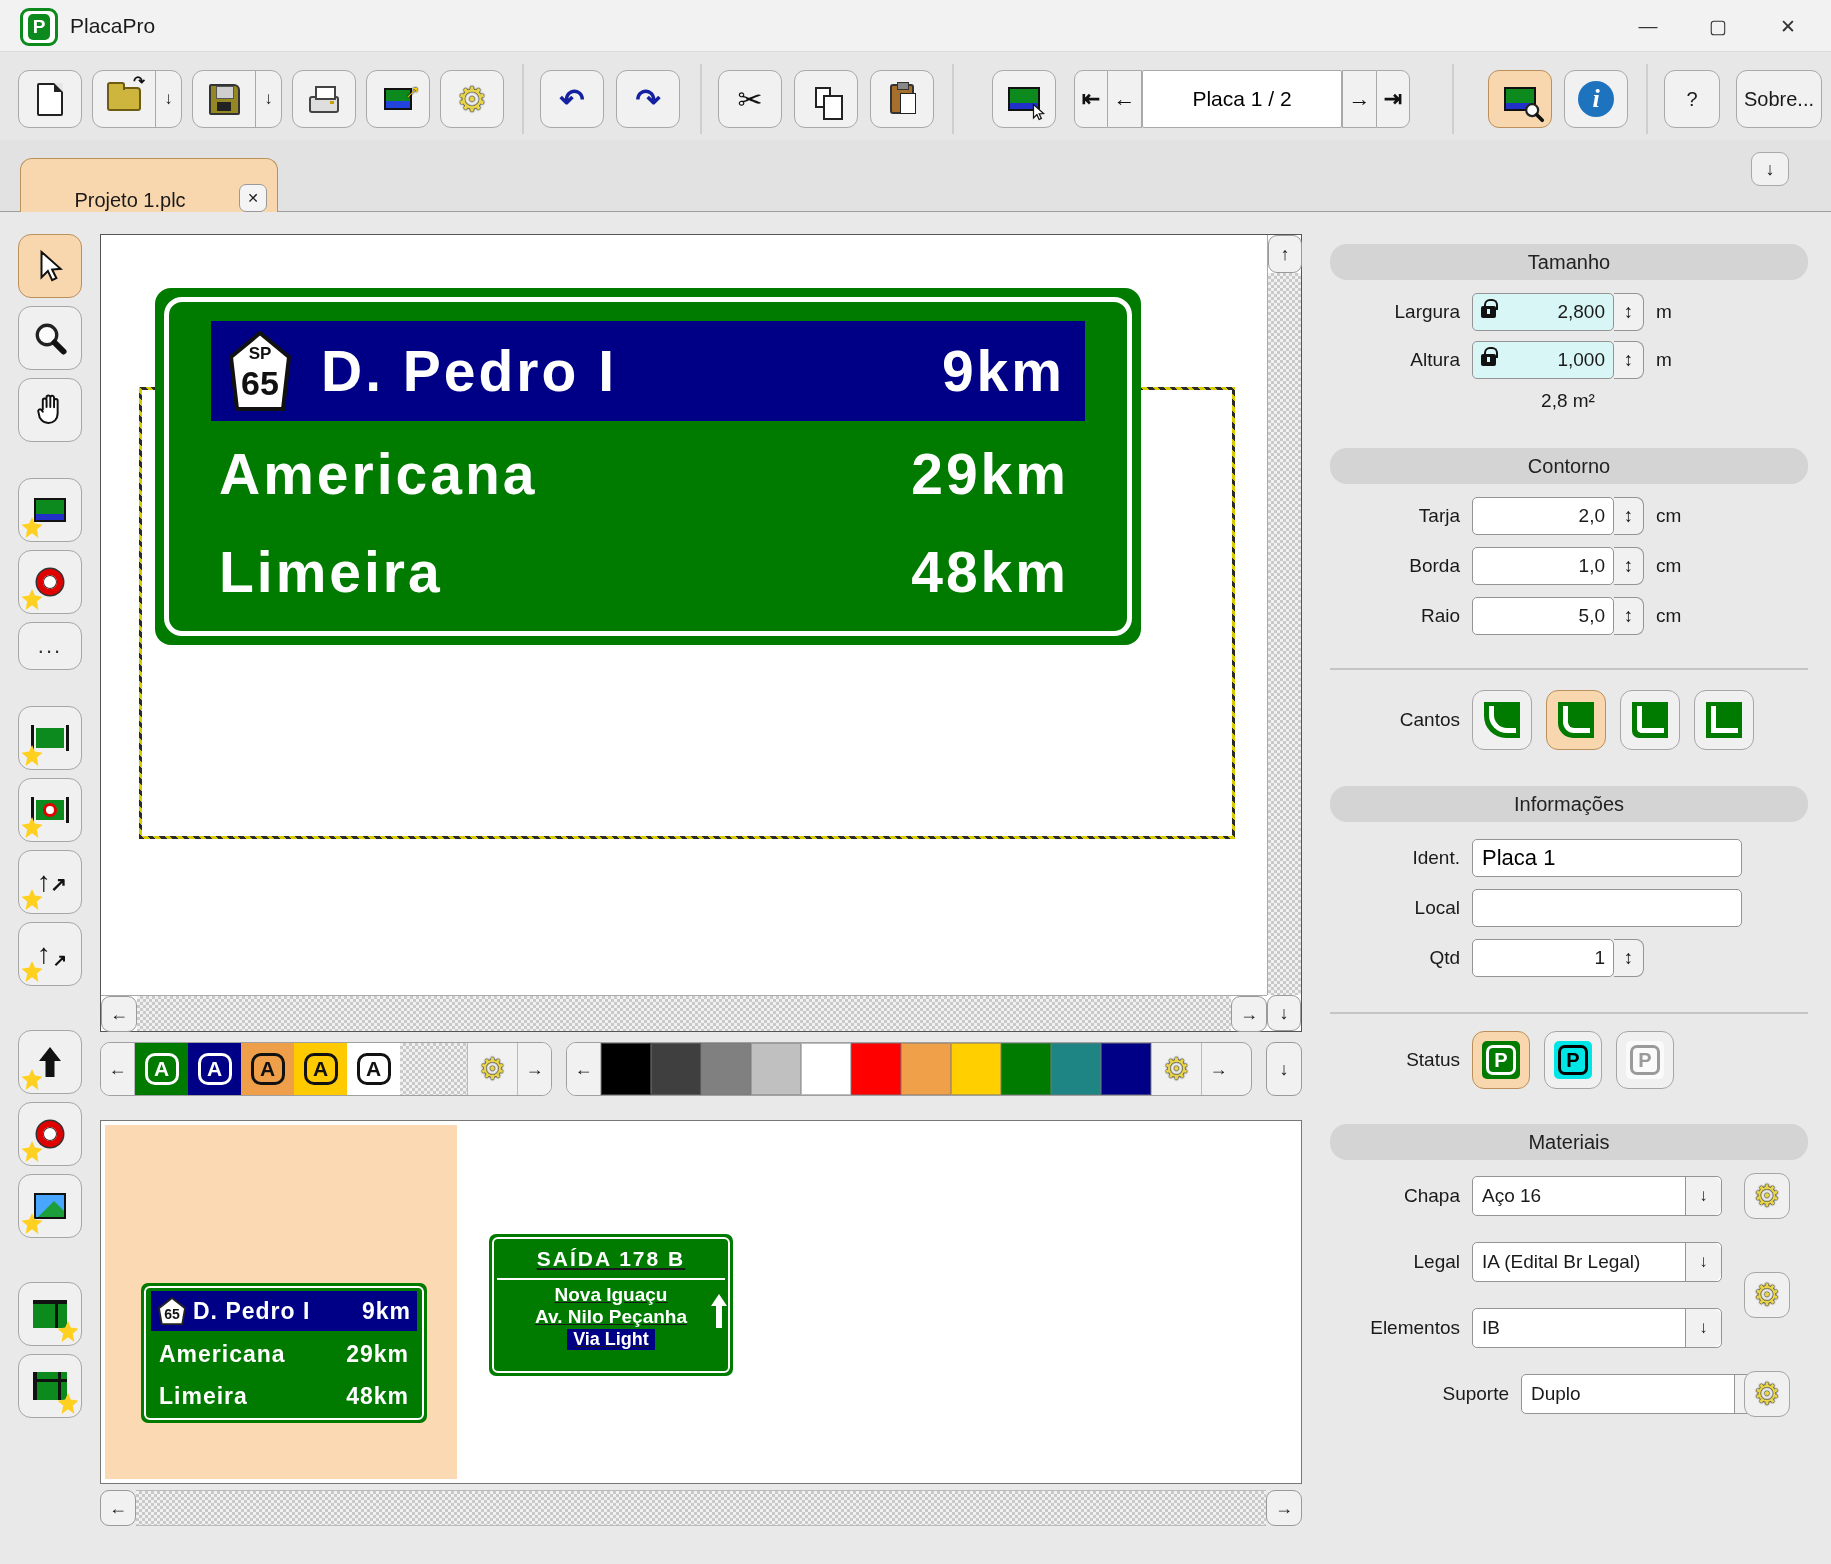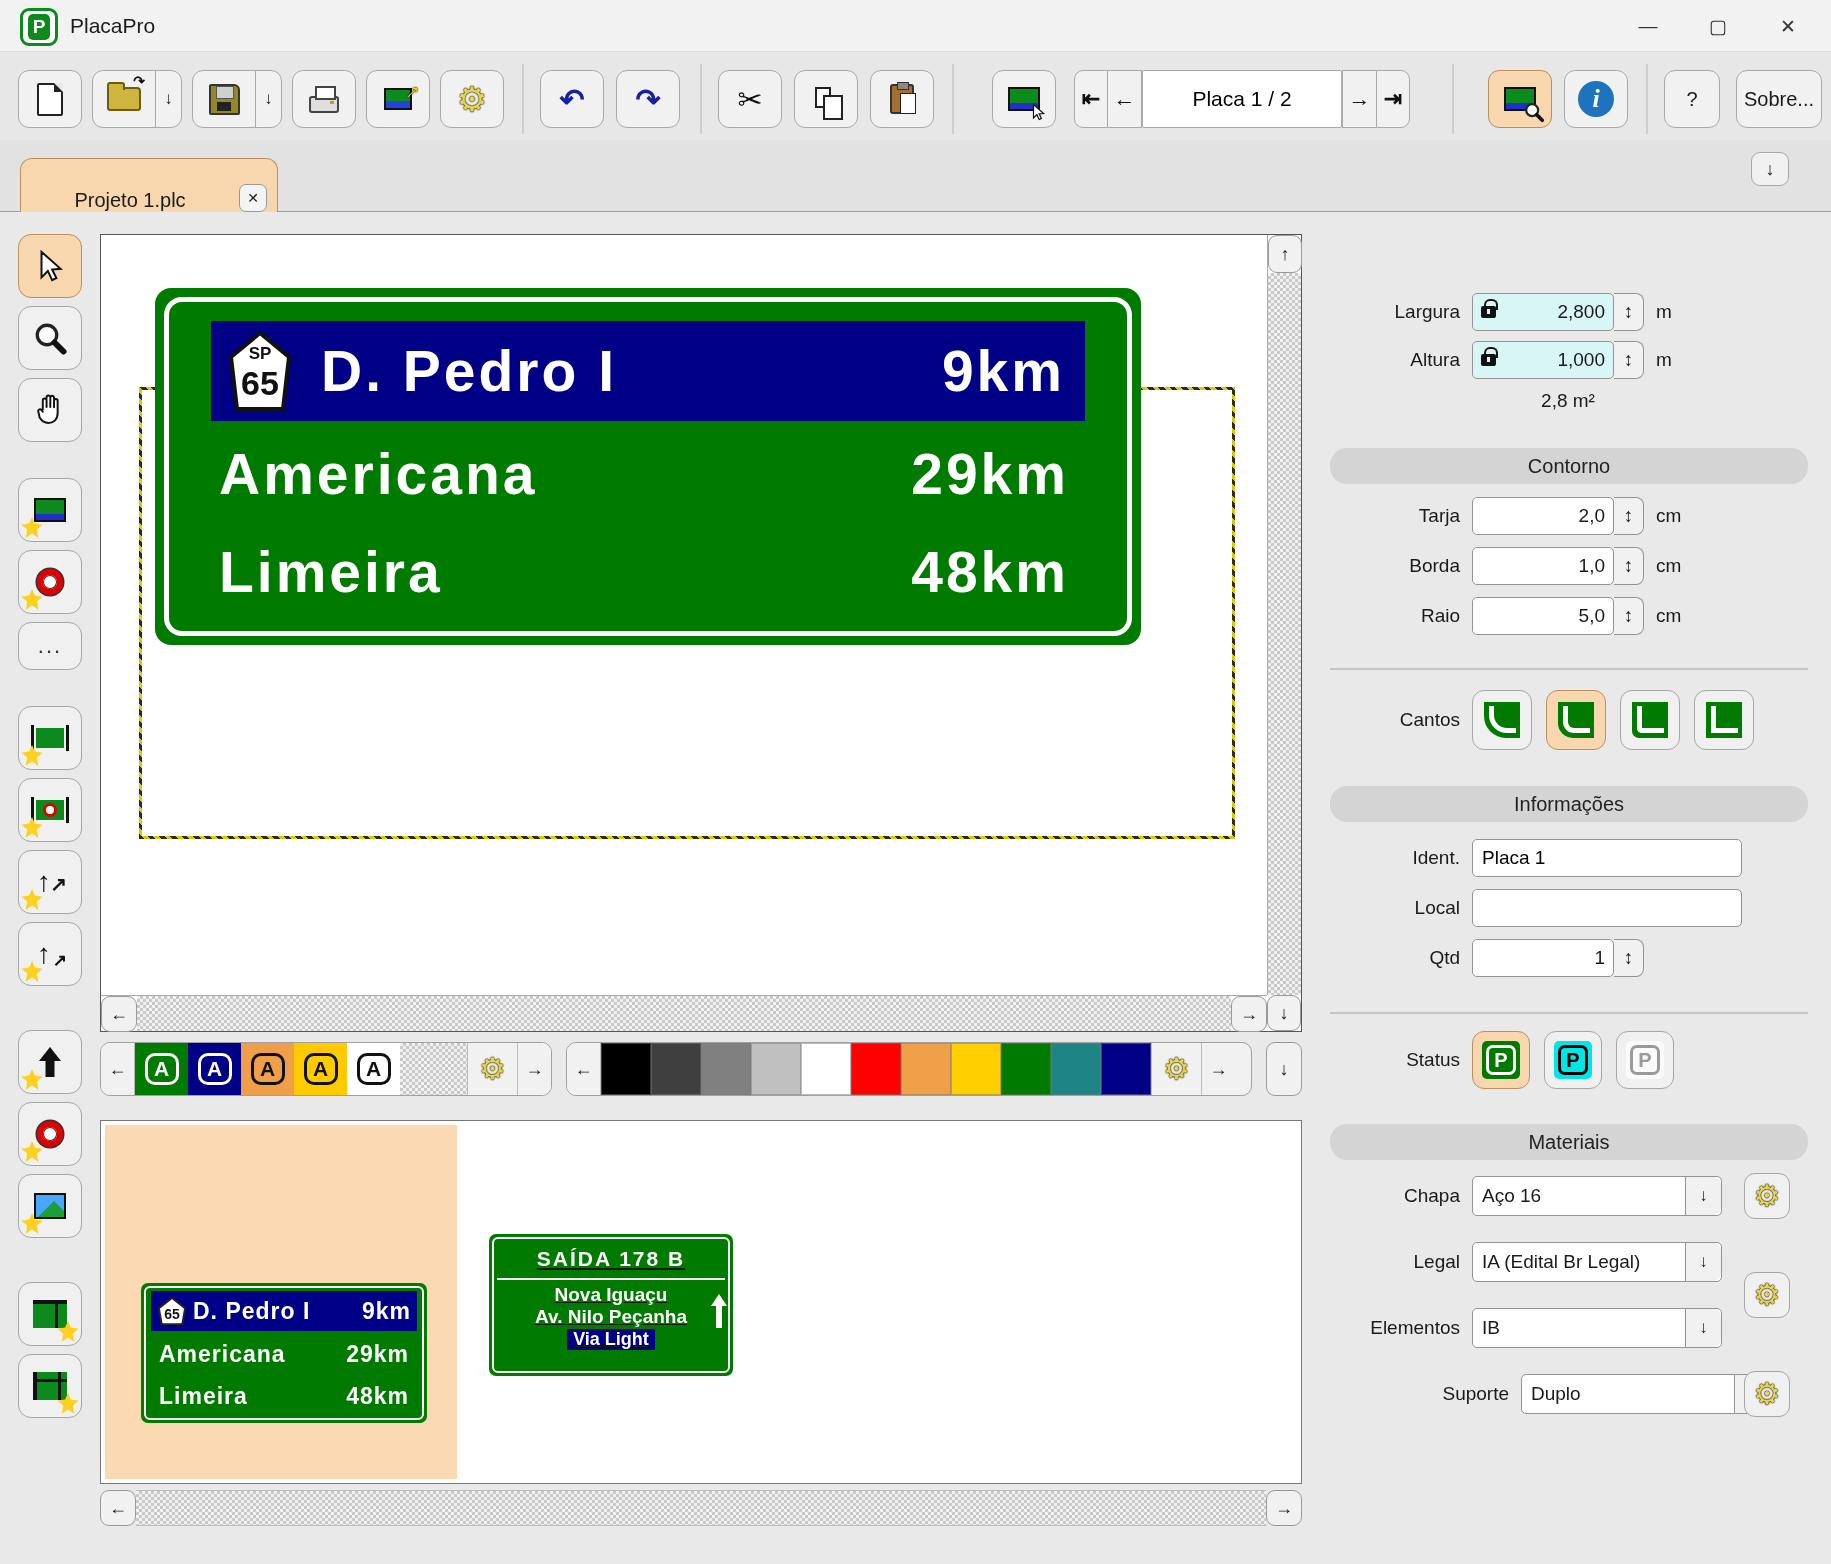--- a/index.html
+++ b/index.html
@@ -191,21 +191,21 @@
   .nfield .val { margin-left:auto; }
   .lock { width:15px; height:12px; background:#111; border-radius:2px; position:relative; margin-right:auto; flex:none; }
   .lock::before { content:''; position:absolute; left:2.5px; top:-7px; width:10px; height:9px;
     border:2.5px solid #111; border-bottom:none; border-radius:6px 6px 0 0; }
   .lock::after { content:''; position:absolute; left:6px; top:3px; width:3px; height:5px; background:#d9f6f6; }
   .spin { width:30px; height:38px; background:#f1f1f1; border:1.5px solid #949494; border-left:none;
     border-radius:0 8px 8px 0; display:flex; align-items:center; justify-content:center;
     font-size:19px; font-weight:bold; flex:none; }
   .unit { margin-left:12px; font-size:19px; }
   .tfield { width:270px; height:38px; background:#fff; border:1.5px solid #949494; border-radius:5px;
-    font-size:19px; padding:0 9px; font-family:"Liberation Sans",sans-serif; }
+    font-size:22px; padding:0 9px; font-family:"Liberation Sans",sans-serif; }
   .area { position:absolute; left:164px; width:172px; text-align:center; font-size:19px; }
   .pdiv { position:absolute; left:12px; width:478px; height:1.6px; background:#c4c4c4; }
   .cbtn { width:60px; height:60px; background:#f0f0f0; border:1.8px solid #a6a6a6; border-radius:12px;
     display:flex; align-items:center; justify-content:center; margin-right:14px; flex:none; }
   .corner { width:36px; height:36px; background:#007b00; position:relative; overflow:hidden; }
   .corner::after { content:''; position:absolute; left:5px; bottom:5px; width:22px; height:22px;
     border-left:5px solid #fff; border-bottom:5px solid #fff; }
   .corner.r1 { border-bottom-left-radius:22px; } .corner.r1::after { border-bottom-left-radius:18px; }
   .corner.r2 { border-bottom-left-radius:15px; } .corner.r2::after { border-bottom-left-radius:11px; }
   .corner.r3 { border-bottom-left-radius:7px; }  .corner.r3::after { border-bottom-left-radius:5px; }
@@ -545,20 +545,21 @@
 </div>
 
 <div class="bottomscroll">
   <div class="sqbtn">←</div>
   <div class="track hatch"></div>
   <div class="sqbtn">→</div>
 </div>
 
 <div class="rpanel">
 
+  <div class="phead" style="top:22px;">Tamanho</div>
 
   <div class="prow" style="top:70px;">
     <span class="plabel">Largura</span>
     <span class="nfield cyan">
       <span class="lock"></span>
       <span class="val">2,800</span>
       </span>
     <span class="spin">↕</span>
     <span class="unit">m</span>
   </div>

